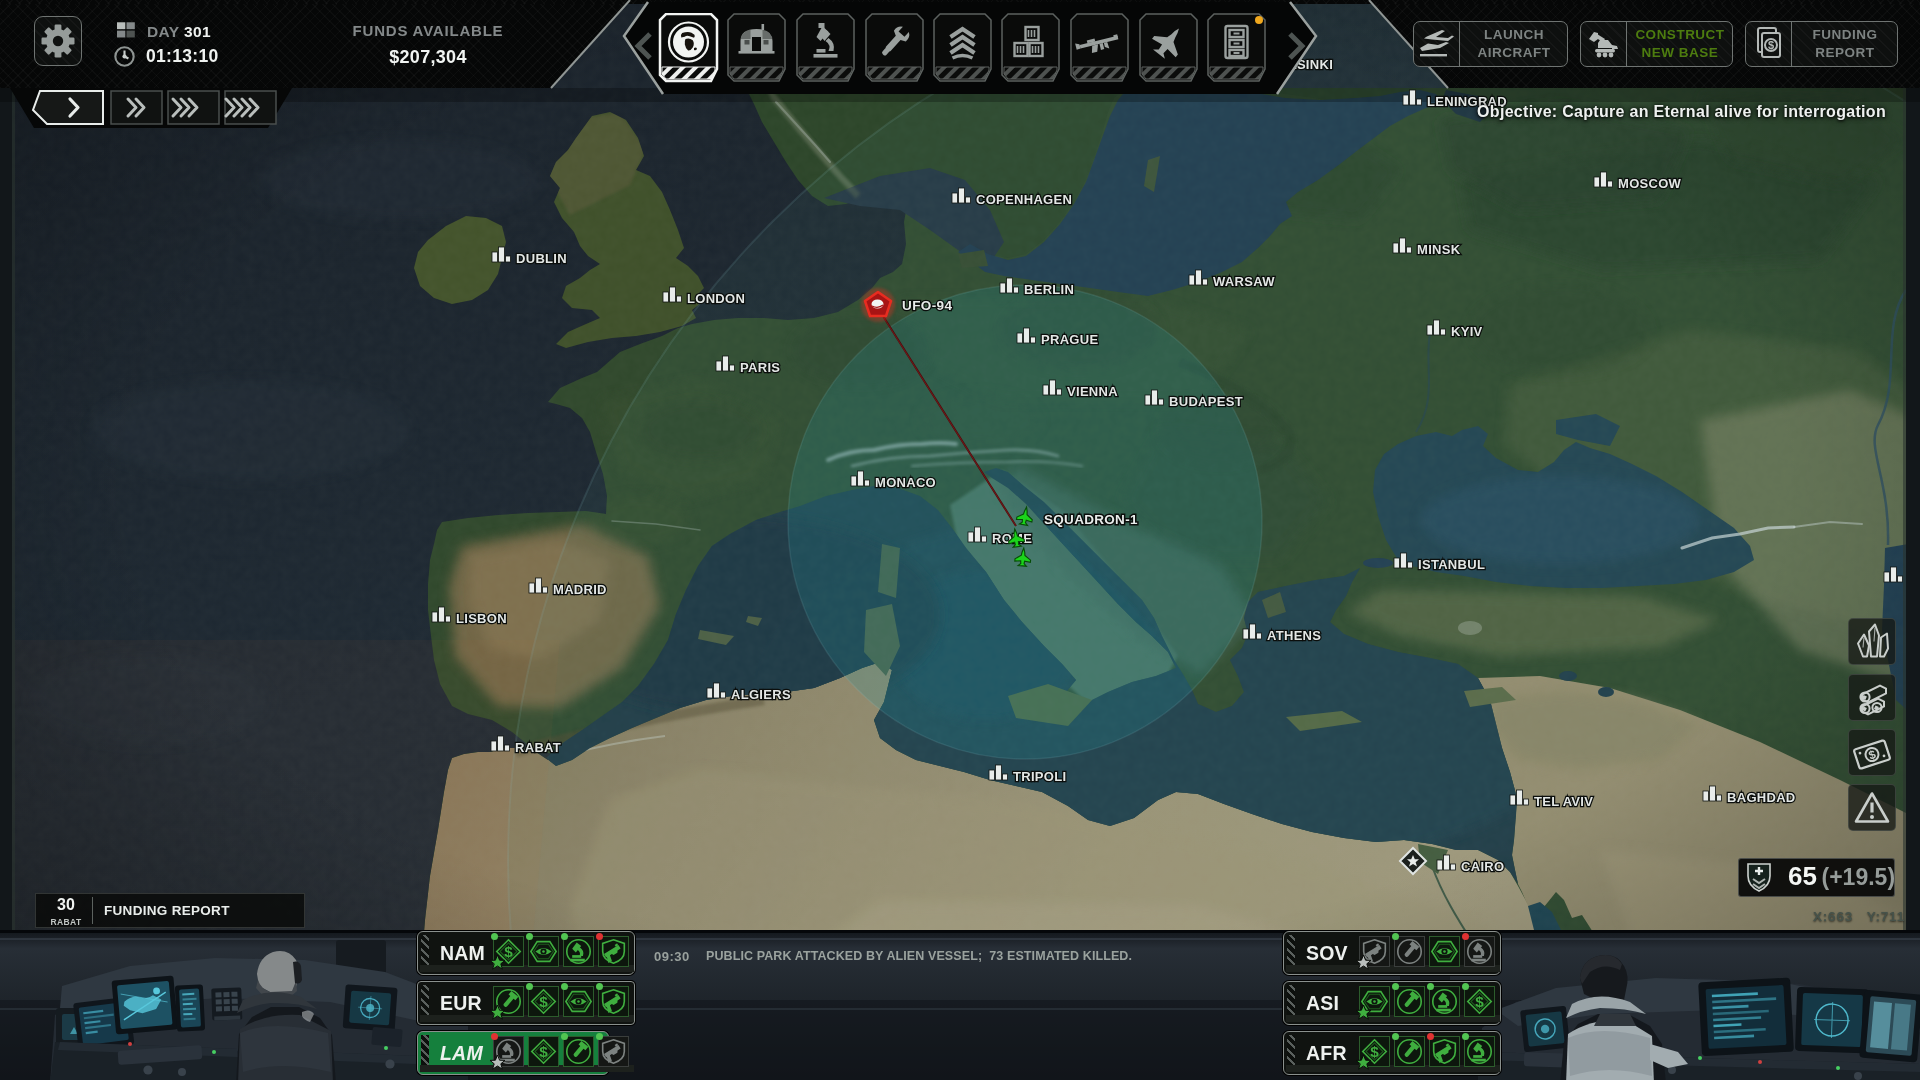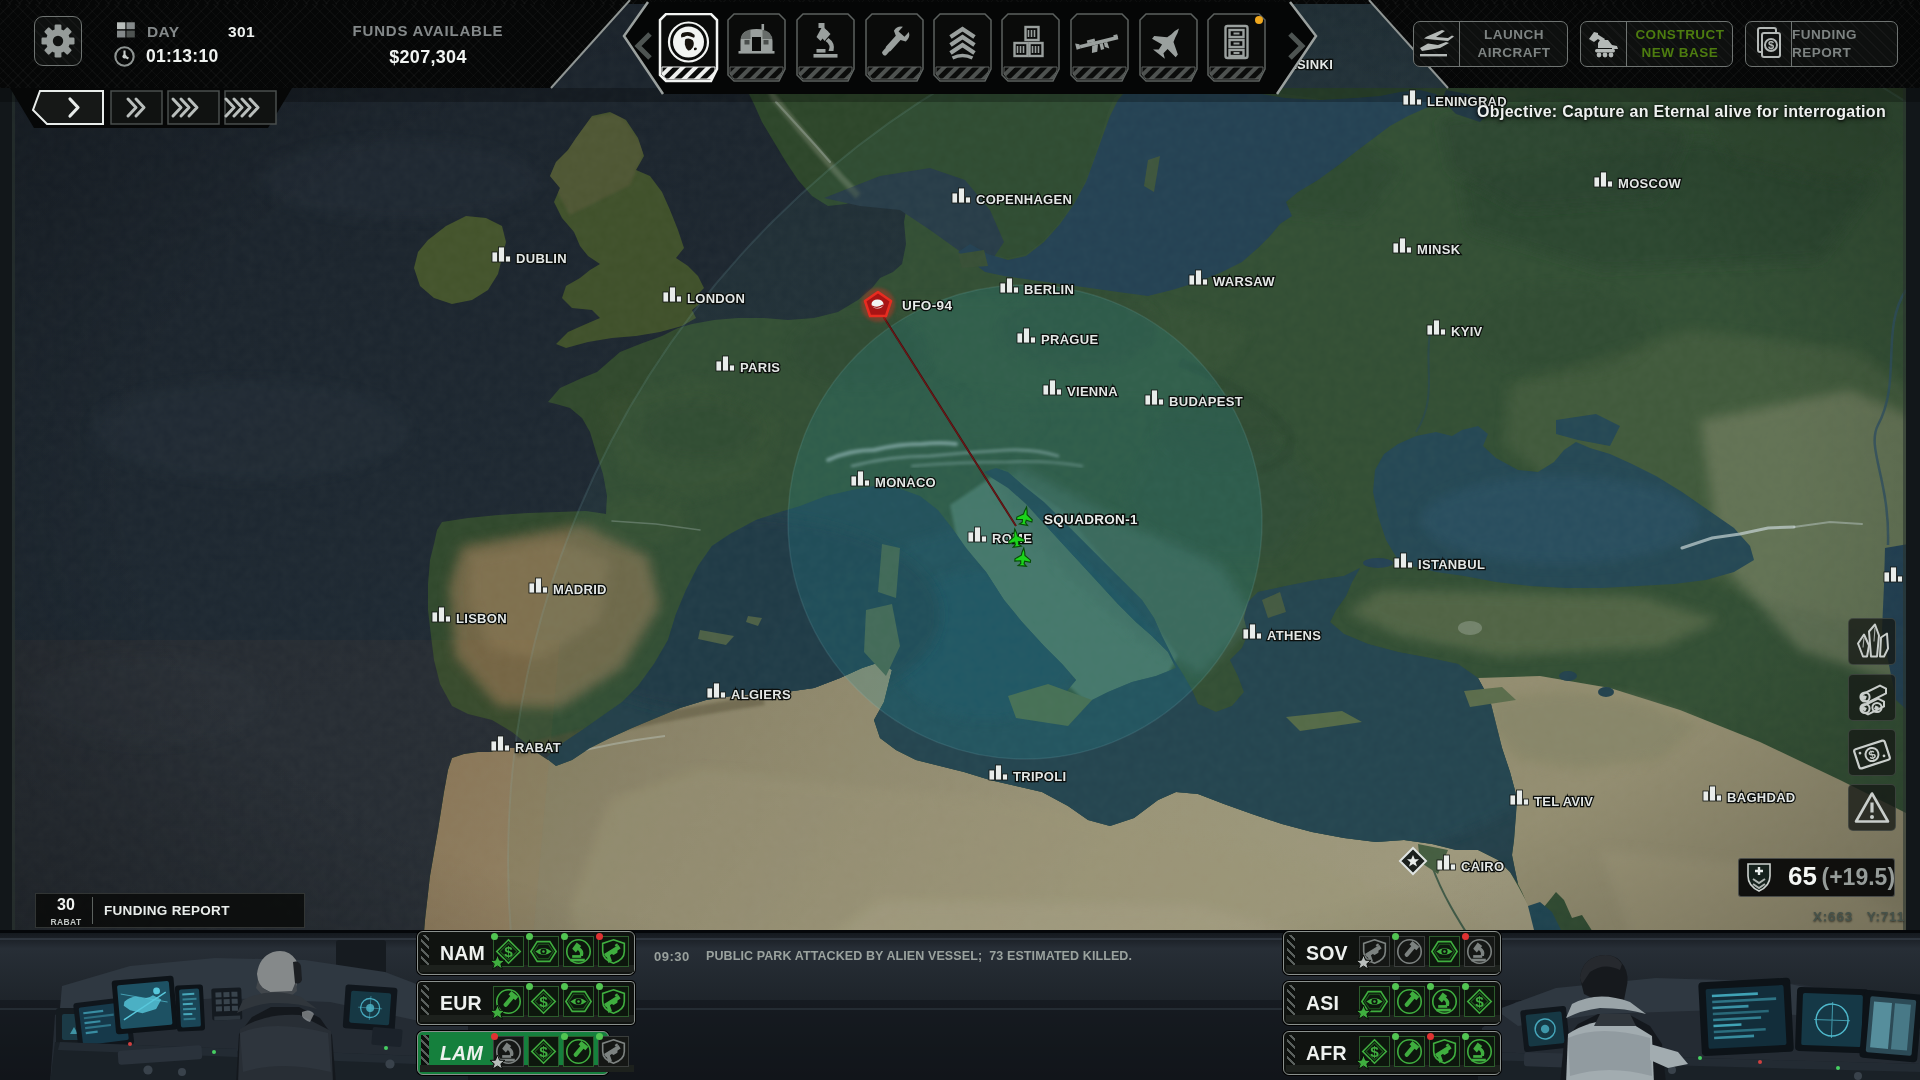--- a/index.html
+++ b/index.html
@@ -384,21 +384,21 @@
 </svg>
 
 <svg style="position:absolute;left:117px;top:22px;" width="19" height="16" viewBox="0 0 16 13">
   <g fill="#b9bebc">
         <rect x="0" y="0" width="7" height="5.8"></rect>
         <rect x="8" y="0" width="7" height="5.8" fill="#84898a"></rect>
   <rect x="0" y="7" width="7" height="5.8" fill="#84898a"></rect>
         <rect x="8" y="7" width="7" height="5.8" fill="#4e5351"></rect>
       </g>
 </svg>
-<div style="position:absolute;left:147px;top:23px;font-size:15.5px;font-weight:bold;color:#84898a;letter-spacing:0.4px;">DAY <span style="color:#eff2f0;margin-left:44px;">301</span></div>
+<div style="position:absolute;left:147px;top:23px;font-size:15.5px;font-weight:bold;color:#84898a;letter-spacing:0.4px;">DAY <span style="color:#eff2f0;">301</span></div>
 <svg style="position:absolute;left:114px;top:46px;" width="21" height="21" viewBox="-8 -8 16 16">
   <circle r="7" fill="none" stroke="#8e9492" stroke-width="1.6"></circle>
   <path d="M0,0 L0,-4.5 M0,0 L3,1.5" stroke="#c8cdcb" stroke-width="1.6"></path>
       <circle r="1.6" fill="#c8cdcb"></circle>
 </svg>
 <div style="position:absolute;left:146px;top:46px;font-size:17.5px;font-weight:bold;color:#eff2f0;letter-spacing:0.3px;">01:13:10</div>
 <div style="position:absolute;left:280px;top:22px;width:296px;text-align:center;font-size:15px;font-weight:bold;color:#84898a;letter-spacing:0.8px;">FUNDS AVAILABLE</div>
 <div style="position:absolute;left:280px;top:47px;width:296px;text-align:center;font-size:18px;font-weight:bold;color:#f2f5f3;letter-spacing:0.3px;">$207,304</div>
 
 <div style="position:absolute;left:10px;top:88px;width:282px;height:40px;background:#060707;clip-path:polygon(0 0,282px 0,258px 40px,24px 40px);"></div>
@@ -628,21 +628,21 @@
 <div class="btnbox" style="left:1745px;top:21px;width:153px;height:46px;"></div>
 <div style="position:absolute;left:1745px;top:21px;width:47px;height:46px;border-right:1.5px solid #6f7472;"></div>
 <svg style="position:absolute;left:1755px;top:26px;" width="30" height="36" viewBox="0 0 30 36">
   <g fill="none" stroke="#b4b9b7" stroke-width="2">
         <rect x="3" y="2" width="18" height="24" rx="2"></rect>
   <rect x="7" y="7" width="18" height="24" rx="2" fill="#101211"></rect>
         <circle cx="16" cy="19" r="6"></circle>
       </g>
   <text x="16" y="23" font-size="11" font-weight="bold" fill="#b4b9b7" text-anchor="middle">$</text>
 </svg>
-<div style="position:absolute;left:1792px;top:26px;width:106px;text-align:left;font-size:13.5px;font-weight:bold;color:#7d8382;line-height:18px;letter-spacing:0.5px;">FUNDING<br>REPORT</div>
+<div style="position:absolute;left:1792px;top:26px;width:106px;text-align:center;font-size:13.5px;font-weight:bold;color:#7d8382;line-height:18px;letter-spacing:0.5px;">FUNDING<br>REPORT</div>
 
 <div style="position:absolute;left:1200px;top:103px;width:686px;text-align:right;font-size:16px;font-weight:bold;color:#eef1ef;letter-spacing:0.3px;text-shadow:0 1px 3px #000,0 0 6px #000;">Objective: Capture an Eternal alive for interrogation</div>
 
 <svg style="position:absolute;left:0;top:930px;" width="1920" height="154" viewBox="0 0 1920 154">
 <defs>
   <linearGradient id="wall" x1="0" y1="0" x2="0" y2="1">
     <stop offset="0" stop-color="#11151a"></stop>
           <stop offset="0.12" stop-color="#272e36"></stop>
     <stop offset="0.5" stop-color="#1d2329"></stop>
           <stop offset="1" stop-color="#12161a"></stop>

